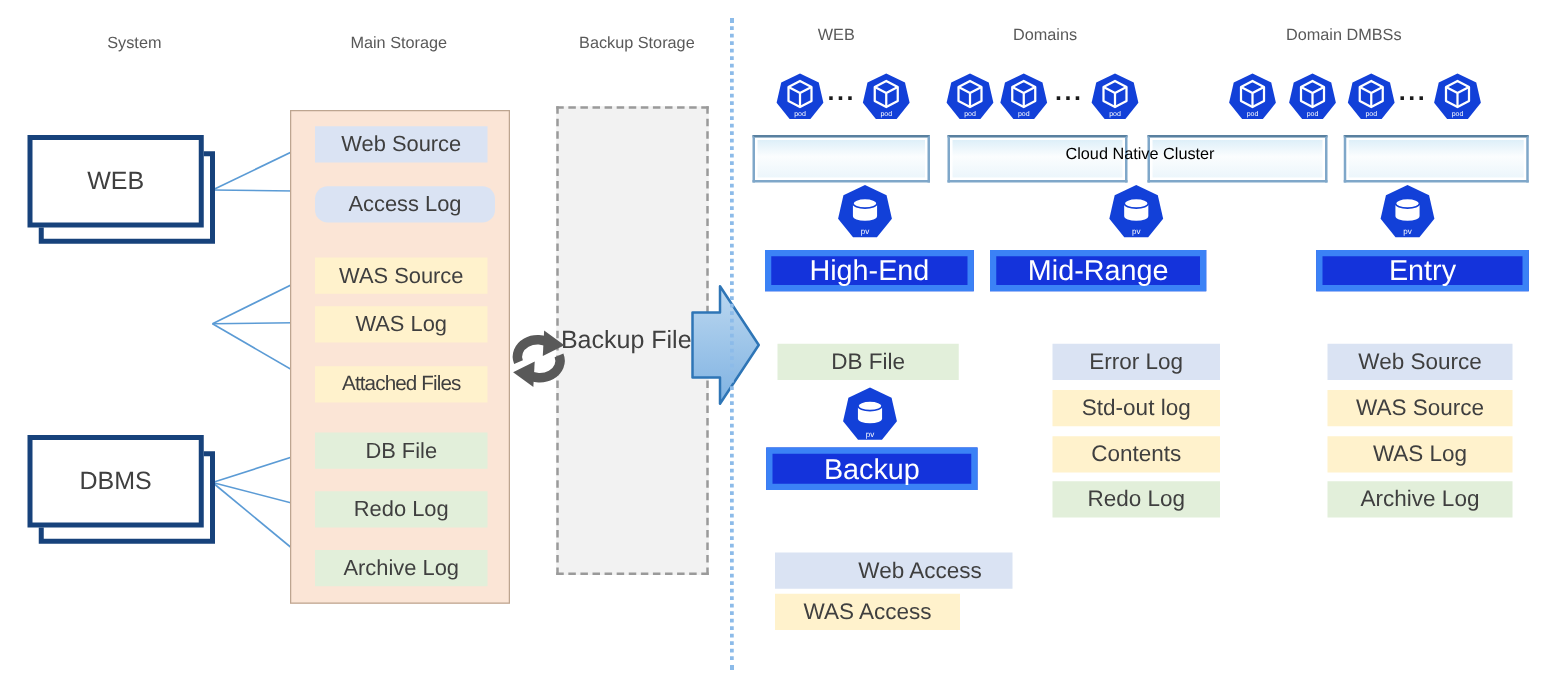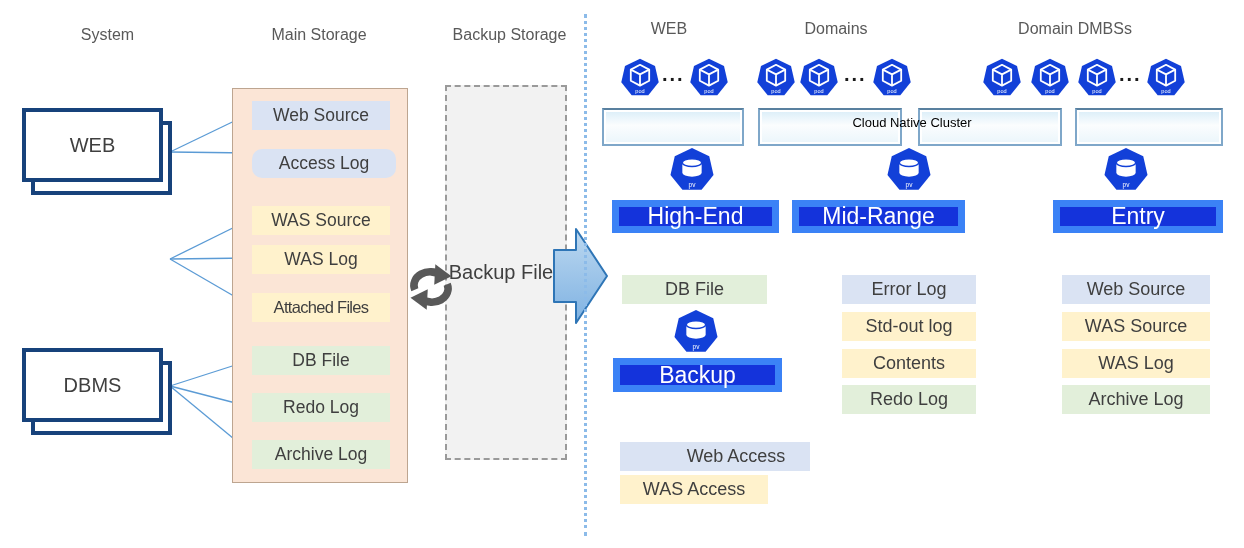--- a/index.html
+++ b/index.html
@@ -1,20 +1,20 @@
 <!DOCTYPE html>
 <html><head>
 <meta charset="utf-8">
 <style>
   html,body{margin:0;padding:0;background:#fff;}
   .stage{
     position:relative;width:1244px;height:548px;overflow:hidden;background:#fff;
     font-family:"Liberation Sans", sans-serif;
   }
-  .hdr{position:absolute;color:#595959;font-size:16px;text-align:center;white-space:nowrap;}
+  .hdr{position:absolute;color:#595959;font-size:13px;text-align:center;white-space:nowrap;}
 
   
   .sysbox{position:absolute;width:152px;height:90px;}
   .sysbox .back,.sysbox .front{
     position:absolute;width:141px;height:74px;background:#fff;
     border:4px solid #17427b;box-sizing:border-box;
   }
   .sysbox .back{left:9px;top:13px;}
   .sysbox .front{left:0;top:0;display:flex;align-items:center;justify-content:center;
     color:#3f3f3f;font-size:20px;}
@@ -38,21 +38,21 @@
 
   
   .cbar{position:absolute;top:108px;height:38px;box-sizing:border-box;
     border:2px solid #7fa7c9;border-top-color:#59809f;
     background:linear-gradient(180deg,#d9edf8 0%,#fbfdfe 45%,#eaf5fb 100%);
     box-shadow:inset 0 0 0 2px #ffffff;}
   .cluster-label{position:absolute;left:760px;top:115px;width:304px;text-align:center;
     color:#000;font-size:13px;z-index:5;}
 
   
-  .tierbar{position:absolute;background:#1433db;border:7px solid #3b82f6;color:#fff;
+  .tierbar{position:absolute;background:#1433db;border:5px solid #3b82f6;color:#fff;
     font-size:23px;display:flex;align-items:center;justify-content:center;
     box-sizing:border-box;white-space:nowrap;}
 
   
   .pod{position:absolute;width:40px;height:40px;top:58px;}
   .pv{position:absolute;width:46px;height:46px;}
   .dots{position:absolute;top:60px;height:28px;line-height:28px;color:#1a1a1a;
     font-weight:700;font-size:20px;letter-spacing:2px;}
   .sync{position:absolute;left:404px;top:260px;width:54px;height:54px;}
   .flow-arrow{position:absolute;left:552px;top:225px;width:57px;height:102px;}

